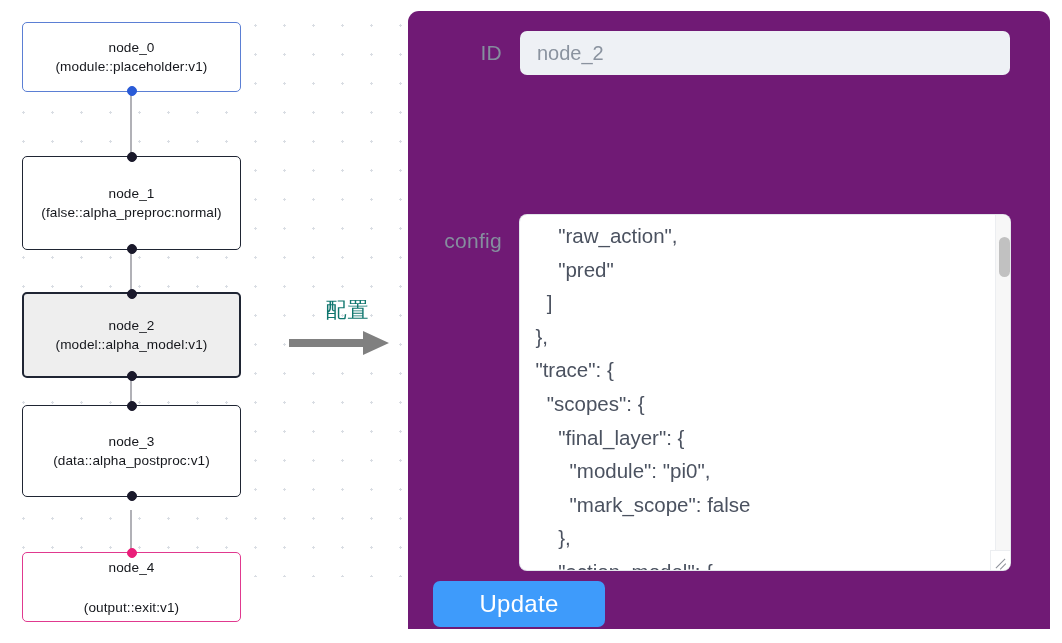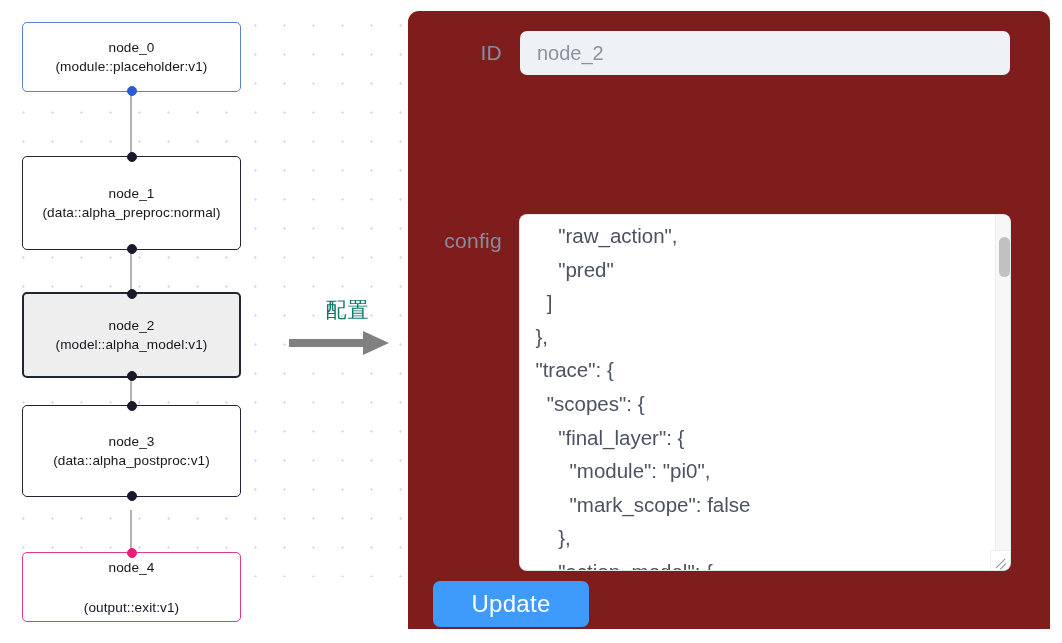--- a/index.html
+++ b/index.html
@@ -57,21 +57,21 @@
   #arrow-label {
     font-size: 21px; color: #0f766e; letter-spacing: 1px;
     font-family: "DejaVu Sans", sans-serif;
     text-align: center; padding-left: 7px;
   }
   #arrow-shape { position: absolute; left: 0; top: 34px; }
 
   
   #config-panel {
     position: absolute; left: 408px; top: 11px; width: 642px; height: 618px;
-    background: #7f1d1d;
+    background: #701a75;
     border-radius: 11px 11px 0 0;
     overflow: hidden;
   }
   .field-row { position: absolute; display: flex; align-items: center; }
   .field-label {
     width: 112px; text-align: right; padding-right: 18px;
     color: #858e9e; font-size: 21px; letter-spacing: .3px;
   }
   .field-input {
     background: #eef1f5; border: none; border-radius: 7px;
@@ -116,21 +116,21 @@
     content: ""; position: absolute; background: #8d9199; height: 1px;
     transform: rotate(-45deg); transform-origin: center;
   }
   #config-resize::before { width: 13px; left: 3px; top: 12px; }
   #config-resize::after  { width: 8px;  left: 8px; top: 15px; }
 
   #update-button {
     position: absolute; left: 25px; top: 570px;
     background: #3e9bfb; color: #ffffff;
     border: none; border-radius: 7px;
-    width: 156px; height: 46px;
+    width: 172px; height: 46px;
     font-size: 24px; letter-spacing: .3px;
     font-family: "Liberation Sans", sans-serif;
     cursor: pointer; text-align: center; line-height: 46px;
   }
 </style>
 </head>
 <body>
 
 <div id="root">
 
@@ -142,21 +142,21 @@
     <div class="edge" style="top:510px;height:42px;"></div>
 
     <div class="node blue" style="top:22px;height:70px;">
       <span class="n-title">node_0</span>
       <span class="n-sub">(module::placeholder:v1)</span>
       <span class="handle bottom blue"></span>
     </div>
 
     <div class="node" style="top:156px;height:94px;">
       <span class="n-title">node_1</span>
-      <span class="n-sub">(data::alpha_preproc:normal)</span>
+      <span class="n-sub">(false::alpha_preproc:normal)</span>
       <span class="handle top"></span>
       <span class="handle bottom"></span>
     </div>
 
     <div class="node selected" style="top:292px;height:86px;">
       <span class="n-title">node_2</span>
       <span class="n-sub">(model::alpha_model:v1)</span>
       <span class="handle top"></span>
       <span class="handle bottom"></span>
     </div>

